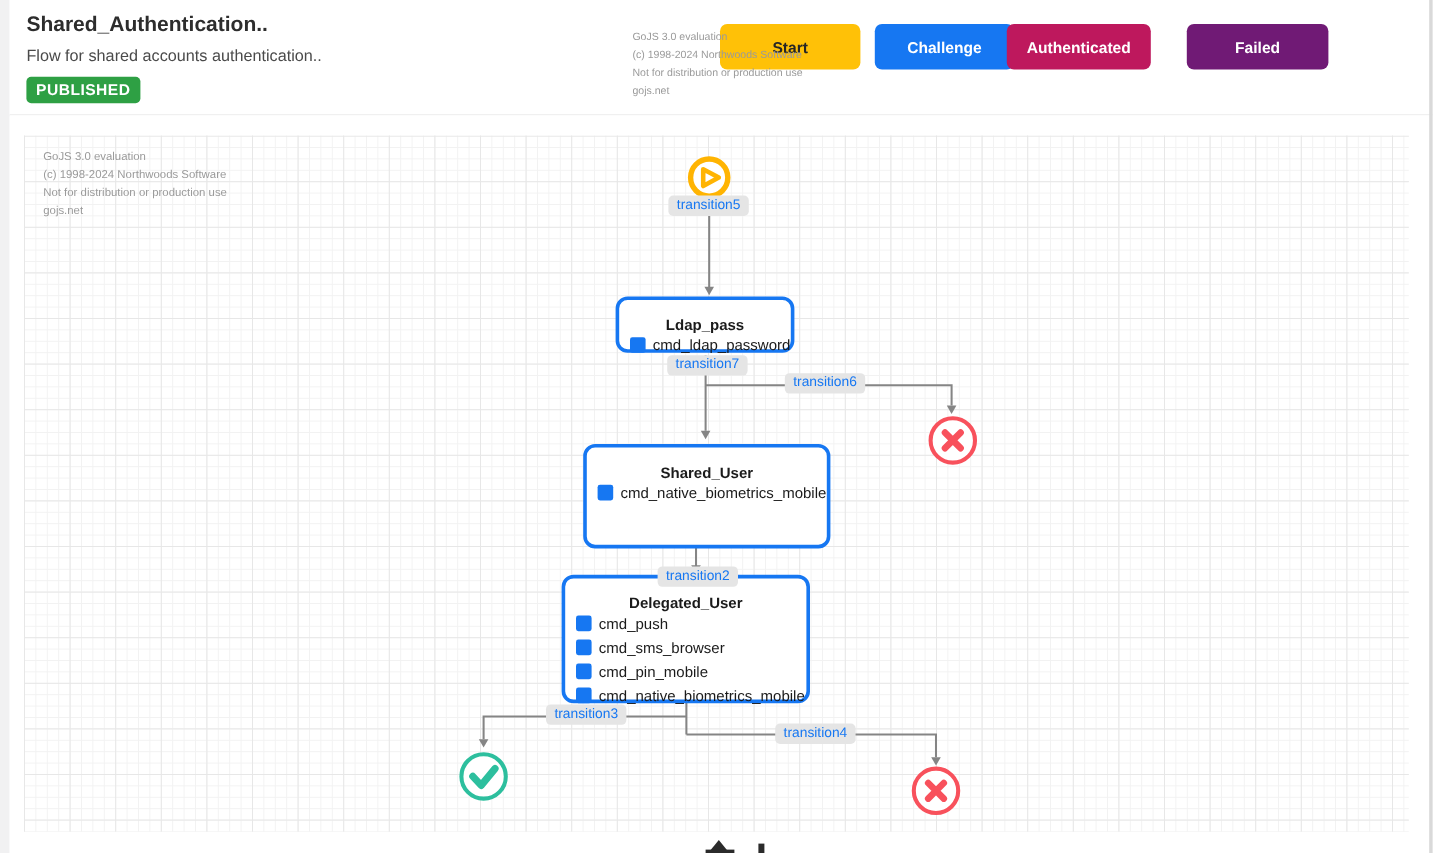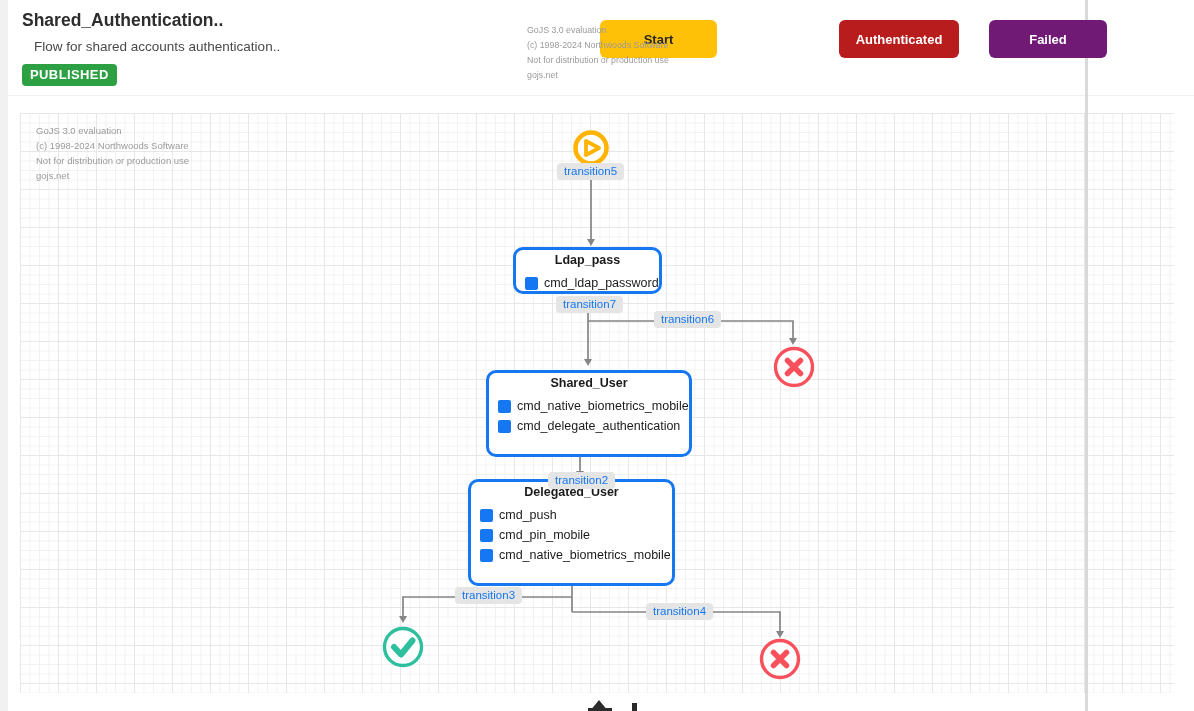--- a/index.html
+++ b/index.html
@@ -1,59 +1,59 @@
 <!DOCTYPE html>
 <html><head>
 <meta charset="utf-8">
 <style>
   * { margin:0; padding:0; box-sizing:border-box; }
   html,body { width:1194px; height:711px; overflow:hidden; background:#fff;
               font-family:"Liberation Sans","DejaVu Sans",sans-serif; }
-  .page { position:relative; width:1088px; height:711px; background:#fff; }
+  .page { position:relative; width:1194px; height:711px; background:#fff; }
 
   
   .left-strip { position:absolute; left:0; top:0; width:8px; height:711px; background:#f1f1f2; }
   .right-line { position:absolute; right:0; top:0; width:3px; height:711px; background:#d9d9d9; }
 
   
   .header { position:absolute; left:8px; top:0; width:1186px; height:96px; background:#fff;
             border-bottom:1px solid #f0f0f0; }
   .page-title { position:absolute; left:14px; top:10px; font-size:17.5px; font-weight:bold; color:#2d2d2d; }
-  .page-subtitle { position:absolute; left:14px; top:39px; font-size:13.5px; color:#4a4a4a;margin-left:12px; }
+  .page-subtitle { position:absolute; left:14px; top:39px; font-size:13.5px; color:#4a4a4a; }
   .status-badge { position:absolute; left:14px; top:64px; background:#2ea044; color:#fff;
                   font-size:13px; font-weight:bold; letter-spacing:.4px;
                   padding:3px 8px 4px; border-radius:4px; }
   .wm { color:#9a9a9a; pointer-events:none; line-height:15px; }
   .header-wm { position:absolute; left:519px; top:23px; font-size:8.8px; z-index:6; }
   .legend-btn { position:absolute; top:20px; height:38px; border:none; border-radius:6px;
                 font-family:inherit; font-size:13px; font-weight:bold; color:#fff;
                 cursor:pointer; z-index:2; }
   .btn-start { left:592px; width:117px; background:#ffc107; color:#262626; }
   .btn-challenge { left:721px; width:116px; background:#1677f2; }
-  .btn-authenticated { left:831px; width:120px; background:#b91c1c; }
+  .btn-authenticated { left:831px; width:120px; background:#be185d; }
   .btn-failed { left:981px; width:118px; background:#701a75; }
 
   
   .canvas { position:absolute; left:8px; top:97px; width:1186px; height:614px; background:#fff; }
   .grid { position:absolute; left:12px; top:16px; width:1154px; height:580px;
           background-image:
             linear-gradient(to right,#e7e7e7 1px,transparent 1px),
             linear-gradient(to bottom,#e7e7e7 1px,transparent 1px),
             linear-gradient(to right,#f2f2f2 1px,transparent 1px),
             linear-gradient(to bottom,#f2f2f2 1px,transparent 1px);
           background-size:38px 38px,38px 38px,9.5px 9.5px,9.5px 9.5px; }
   .canvas-wm { position:absolute; left:28px; top:26px; font-size:9.5px; }
 
   .links-svg { position:absolute; left:0; top:0; width:1194px; height:711px; }
 
   
   .node { position:absolute; background:#fff; border:3px solid #1677f2; border-radius:10px;
-          cursor:pointer; padding-top:3px; }
+          cursor:pointer; padding-top:14px; }
   .node-title { font-size:12.5px; font-weight:bold; text-align:center; color:#1b1b1b; height:17px; }
-  .cmd-row { display:flex; align-items:flex-end; gap:6px; padding-left:9px; height:20px;
+  .cmd-row { display:flex; align-items:flex-start; gap:6px; padding-left:9px; height:20px;
              font-size:12.5px; color:#1b1b1b; white-space:nowrap; }
   .cmd-square { width:13px; height:13px; background:#1677f2; border-radius:2px; flex:0 0 auto; }
 
   .pill { position:absolute; background:#e5e5e5; color:#1677f2; font-size:11.5px;
           padding:2px 7px 3px; border-radius:4px; cursor:pointer; white-space:nowrap; }
 </style>
 </head>
 <body>
 
 <div class="page">
@@ -65,20 +65,21 @@
     <span class="status-badge">PUBLISHED</span>
 
     <div class="wm header-wm">
       <div>GoJS 3.0 evaluation</div>
       <div>(c) 1998-2024 Northwoods Software</div>
       <div>Not for distribution or production use</div>
       <div>gojs.net</div>
     </div>
 
     <button class="legend-btn btn-start">Start</button>
+    <button class="legend-btn btn-challenge">Challenge</button>
     <button class="legend-btn btn-authenticated">Authenticated</button>
     <button class="legend-btn btn-failed">Failed</button>
   </div>
 
   <div class="canvas">
     <div class="grid"></div>
     <div class="wm canvas-wm">
       <div>GoJS 3.0 evaluation</div>
       <div>(c) 1998-2024 Northwoods Software</div>
       <div>Not for distribution or production use</div>
@@ -138,31 +139,31 @@
       <span>cmd_ldap_password</span>
     </div>
   </div>
 
   <div class="node" style="left:486px; top:370px; width:206px; height:87px;">
     <div class="node-title">Shared_User</div>
     <div class="cmd-row">
       <span class="cmd-square"></span>
       <span>cmd_native_biometrics_mobile</span>
     </div>
-    <div class="cmd-row">
-      <span class="cmd-square"></span>
-      <span>cmd_delegate_authentication</span>
-    </div>
   </div>
 
   <div class="node" style="left:468px; top:479px; width:207px; height:107px;">
     <div class="node-title">Delegated_User</div>
     <div class="cmd-row">
       <span class="cmd-square"></span>
       <span>cmd_push</span>
+    </div>
+    <div class="cmd-row">
+      <span class="cmd-square"></span>
+      <span>cmd_sms_browser</span>
     </div>
     <div class="cmd-row">
       <span class="cmd-square"></span>
       <span>cmd_pin_mobile</span>
     </div>
     <div class="cmd-row">
       <span class="cmd-square"></span>
       <span>cmd_native_biometrics_mobile</span>
     </div>
   </div>

